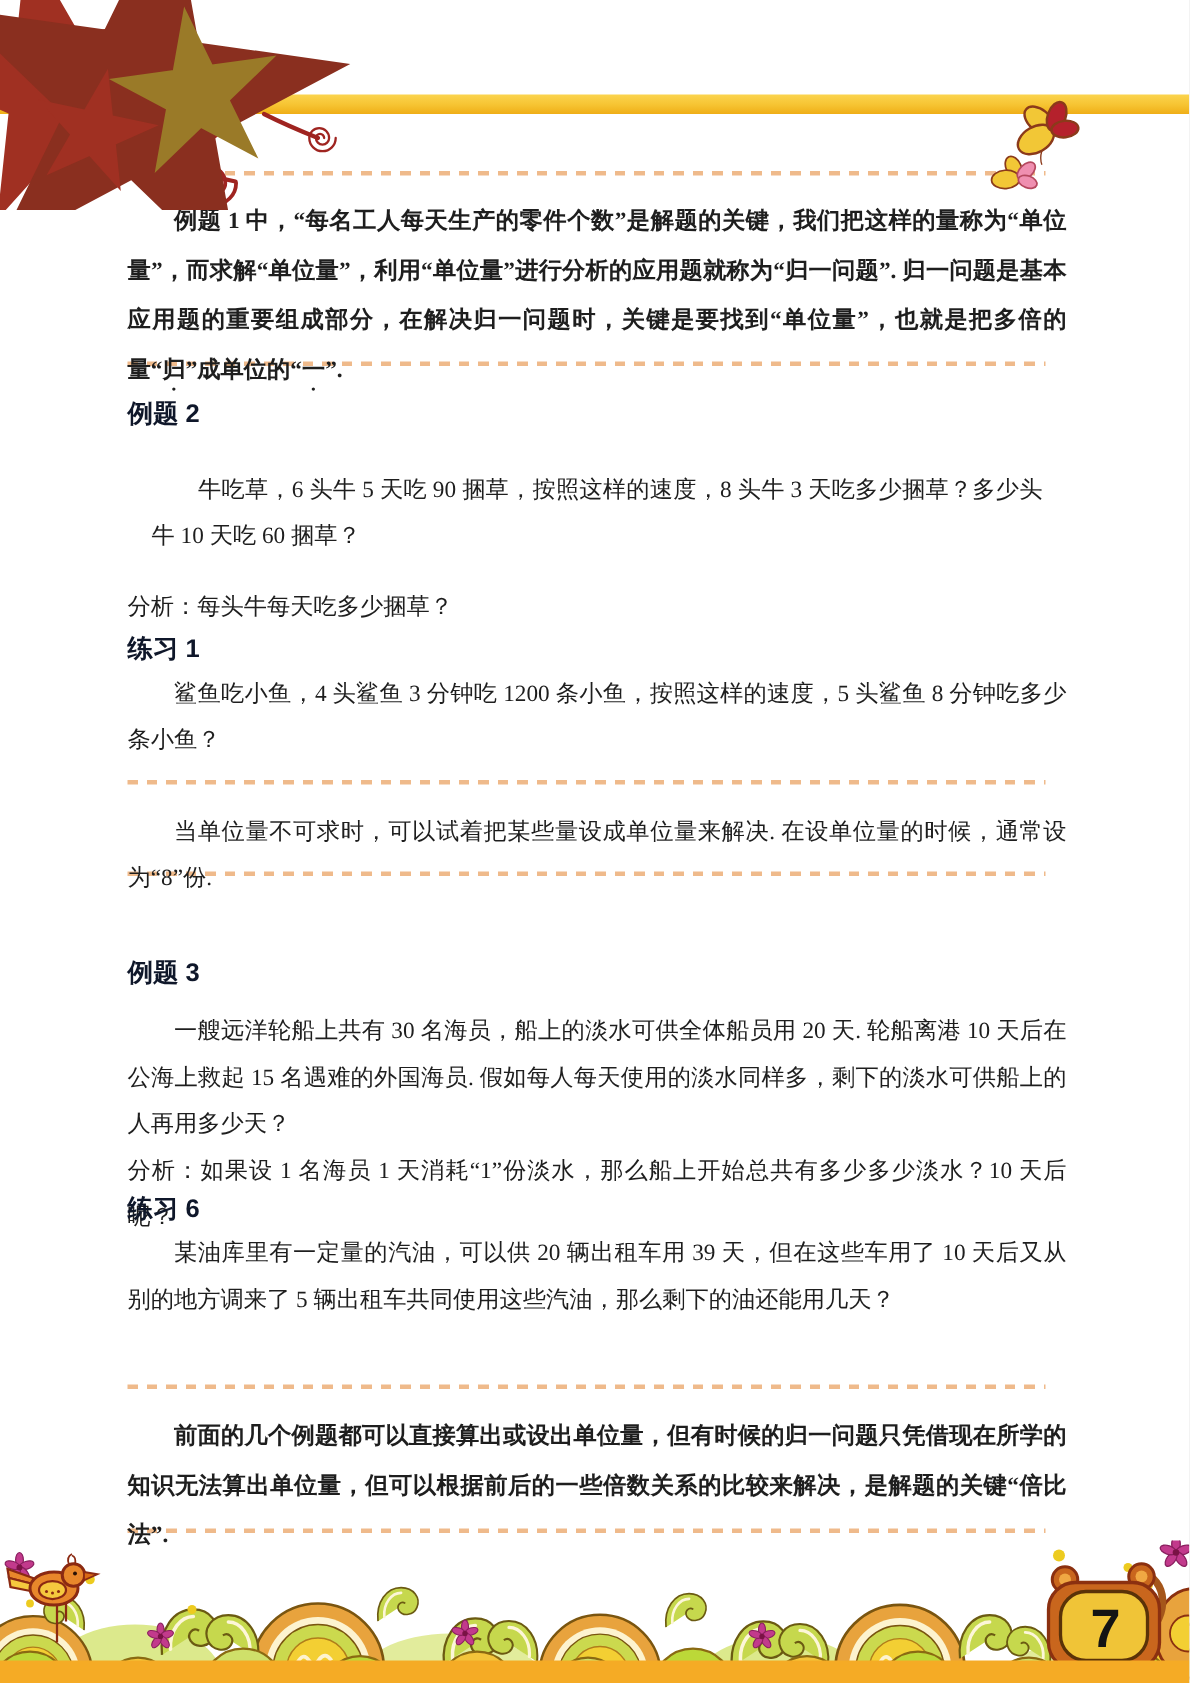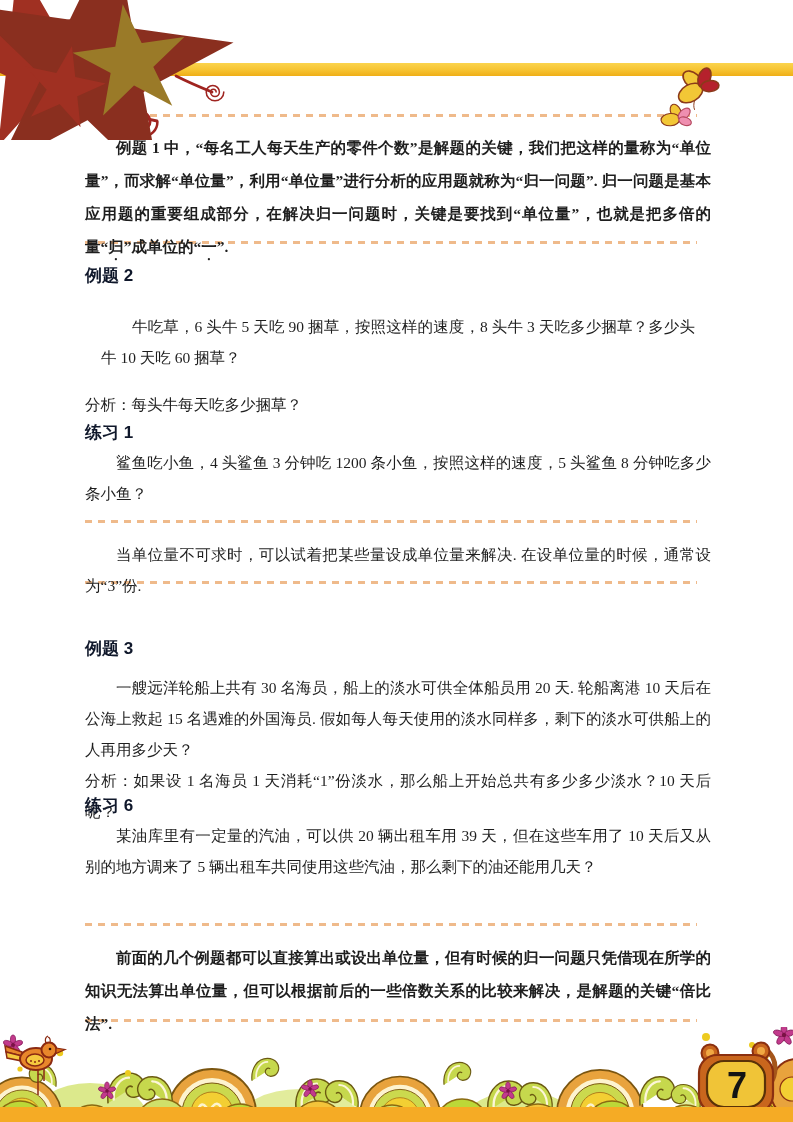--- a/index.html
+++ b/index.html
@@ -107,21 +107,21 @@
 
   <h3 class="sec-heading" style="top:264px;margin:0">例题 2</h3>
   <div class="body-text" style="top:295px">
     <p class="indent" style="margin:16px">牛吃草，6 头牛 5 天吃 90 捆草，按照这样的速度，8 头牛 3 天吃多少捆草？多少头牛 10 天吃 60 捆草？</p>
     <p style="margin:0">分析：每头牛每天吃多少捆草？</p>
   </div>
 
   <h3 class="sec-heading" style="top:421px;margin:0">练习 1</h3>
   <p class="body-text indent" style="top:447px;margin:0">鲨鱼吃小鱼，4 头鲨鱼 3 分钟吃 1200 条小鱼，按照这样的速度，5 头鲨鱼 8 分钟吃多少条小鱼？</p>
 
-  <p class="body-text indent" style="top:539px;margin:0">当单位量不可求时，可以试着把某些量设成单位量来解决. 在设单位量的时候，通常设为“3”份.</p>
+  <p class="body-text indent" style="top:539px;margin:0">当单位量不可求时，可以试着把某些量设成单位量来解决. 在设单位量的时候，通常设为“8”份.</p>
 
   <h3 class="sec-heading" style="top:637px;margin:0">例题 3</h3>
   <div class="body-text" style="top:672px">
     <p class="indent" style="margin:0">一艘远洋轮船上共有 30 名海员，船上的淡水可供全体船员用 20 天. 轮船离港 10 天后在公海上救起 15 名遇难的外国海员. 假如每人每天使用的淡水同样多，剩下的淡水可供船上的人再用多少天？</p>
     <p style="margin:0">分析：如果设 1 名海员 1 天消耗“1”份淡水，那么船上开始总共有多少多少淡水？10 天后呢？</p>
   </div>
 
   <h3 class="sec-heading" style="top:794px;margin:0">练习 6</h3>
   <p class="body-text indent" style="top:820px;margin:0">某油库里有一定量的汽油，可以供 20 辆出租车用 39 天，但在这些车用了 10 天后又从别的地方调来了 5 辆出租车共同使用这些汽油，那么剩下的油还能用几天？</p>
 

